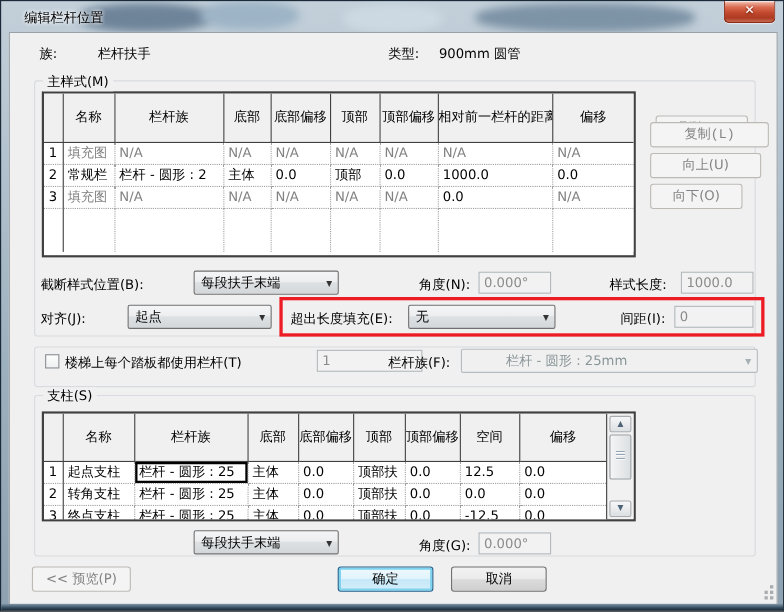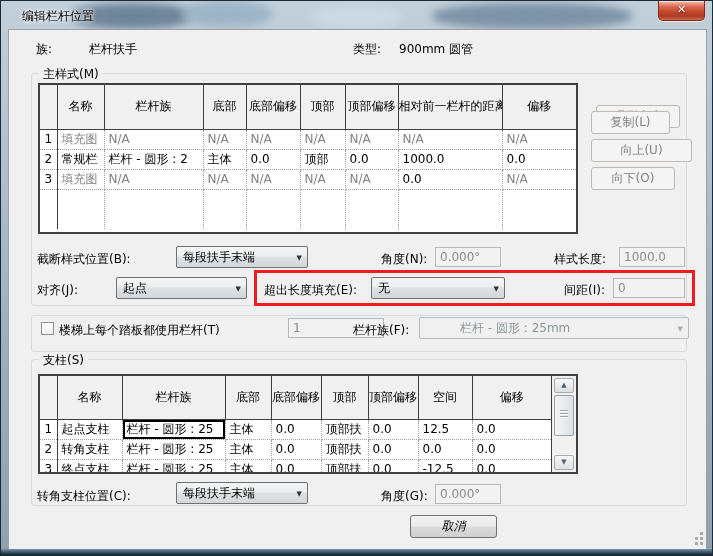--- a/index.html
+++ b/index.html
@@ -163,21 +163,21 @@
             <td></td>
             <td></td>
           <td></td>
             <td></td>
         </tr>
       </tbody>
     </table>
   </div>
 
   <div class="btn btn-d" style="left:595px;top:82px;width:84px;margin-top:22px;">删除(D)</div>
-  <div class="btn btn-d" style="left:590px;top:110px;width:79px;">复制(L)</div>
+  <div class="btn btn-d" style="left:590px;top:110px;width:108px;font-family:Liberation Mono, monospace;">复制(L)</div>
   <div class="btn btn-d" style="left:590px;top:138px;width:101px;">向上(U)</div>
   <div class="btn btn-d" style="left:590px;top:166px;width:84px;">向下(O)</div>
 
   <div class="lbl" style="left:36px;top:250px;">截断样式位置(B):</div>
   <div class="combo" style="left:175px;top:245px;width:132px;">
     <span>每段扶手末端</span>
     <span class="arr">▼</span>
   </div>
   <div class="lbl" style="left:380px;top:250px;">角度(N):</div>
   <div class="tbx" style="left:434px;top:246px;width:66px;">0.000°</div>
@@ -273,25 +273,26 @@
         </tr>
       </tbody>
     </table>
     <div class="pscroll">
       <div class="sbtn" style="top:2px;"><span>▲</span></div>
       <div class="sthumb"></div>
       <div class="sbtn" style="bottom:2px;"><span>▼</span></div>
     </div>
   </div>
 
-  <div class="lbl" style="left:36px;top:487px;">转角支柱位置(C):</div>
   <div class="combo" style="left:175px;top:481px;width:132px;">
     <span>每段扶手末端</span>
     <span class="arr">▼</span>
   </div>
   <div class="lbl" style="left:380px;top:487px;">角度(G):</div>
   <div class="tbx" style="left:434px;top:483px;width:66px;">0.000°</div>
 
-  <div class="btn" style="left:409px;top:514px;width:87px;font-style:italic;">取消</div>
+  <div class="btn btn-d" style="left:28px;top:514px;width:90px;">&lt;&lt; 预览(P)</div>
+  <div class="btn btn-ok" style="left:306px;top:514px;width:87px;">确定</div>
+  <div class="btn" style="left:409px;top:514px;width:87px;">取消</div>
   <div class="btn" style="left:512px;top:514px;width:87px;margin-top:48px;">应用(A)</div>
 
   <div class="grip"></div>
 </div>
 
 </body></html>

